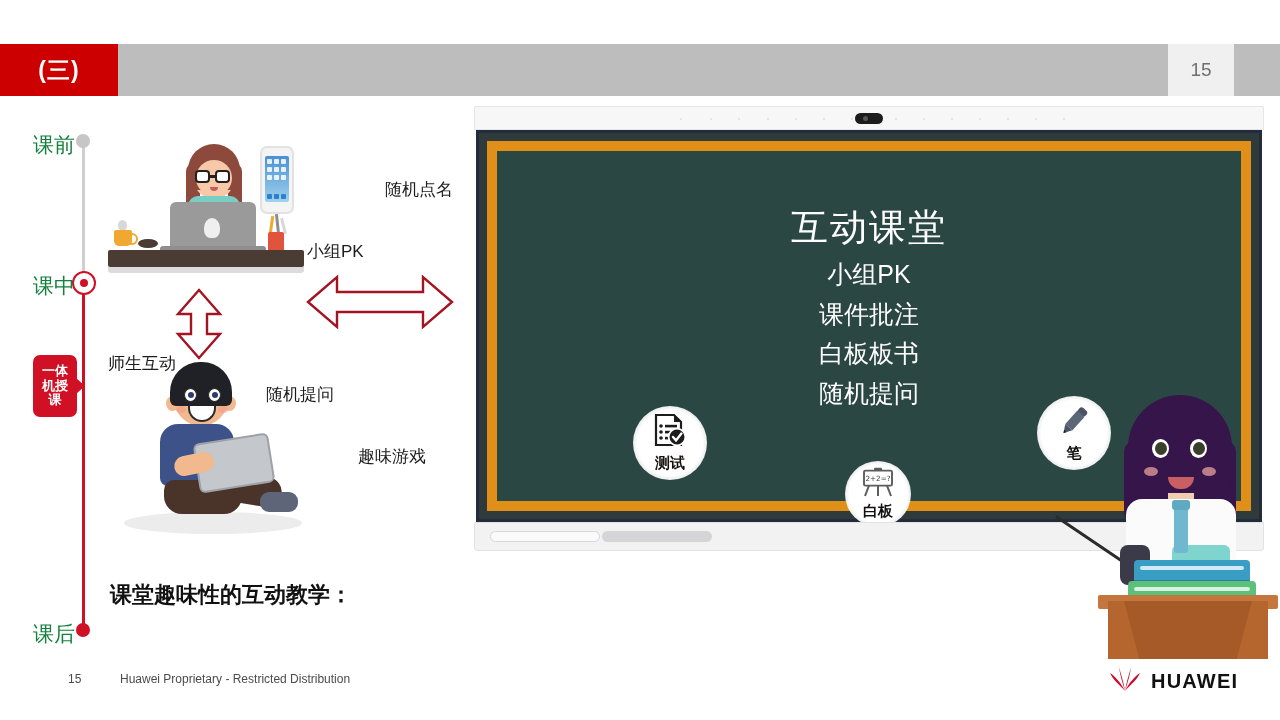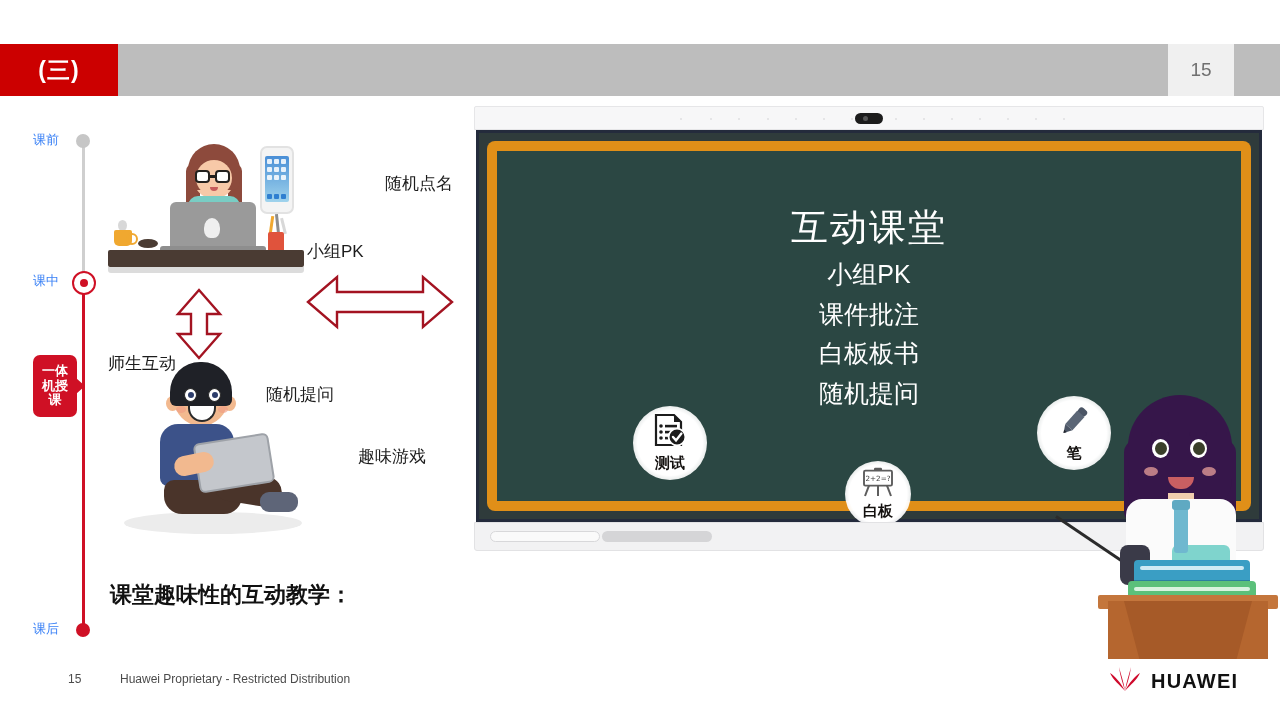--- a/index.html
+++ b/index.html
@@ -31,21 +31,21 @@
   }
 
   
   .tl-line-top{position:absolute;left:82px;top:140px;width:3px;height:140px;background:#cfcfcf;}
   .tl-line-bot{position:absolute;left:82px;top:282px;width:3px;height:348px;background:#cf1025;}
   .tl-dot-top{position:absolute;left:76px;top:134px;width:14px;height:14px;border-radius:50%;background:#c6c6c6;}
   .tl-ring{position:absolute;left:72px;top:271px;width:24px;height:24px;border-radius:50%;
     border:2px solid #cf1025;background:#fff;box-sizing:border-box;}
   .tl-ring::after{content:"";position:absolute;left:6px;top:6px;width:8px;height:8px;border-radius:50%;background:#cf1025;}
   .tl-dot-bot{position:absolute;left:76px;top:623px;width:14px;height:14px;border-radius:50%;background:#cf1025;}
-  .tl-label{position:absolute;color:#3b82f6;font-size:13px;}
+  .tl-label{position:absolute;color:#15803d;font-size:21px;}
   .tl-l1{left:33px;top:131px;}
   .tl-l2{left:33px;top:272px;}
   .tl-l3{left:33px;top:620px;}
 
   .badge{
     position:absolute;left:33px;top:355px;width:44px;height:62px;border-radius:7px;
     background:#cf1025;color:#fff;font-size:13px;line-height:1.12;font-weight:bold;
     display:flex;flex-direction:column;align-items:center;justify-content:center;text-align:center;
   }
   .badge::after{content:"";position:absolute;right:-8px;top:23px;width:0;height:0;
@@ -112,21 +112,21 @@
 
   
   .board-wrap{position:absolute;left:474px;top:106px;width:790px;height:445px;}
   .bz-top{position:absolute;left:0;top:0;width:790px;height:24px;background:#f7f7f8;border:1px solid #e6e6e8;box-sizing:border-box;border-radius:2px 2px 0 0;}
   .cam{position:absolute;left:50%;top:6px;margin-left:-14px;width:28px;height:11px;border-radius:6px;background:#1c1c1c;}
   .cam::after{content:"";position:absolute;left:8px;top:3px;width:5px;height:5px;border-radius:50%;background:#555;}
   .bz-dots{position:absolute;left:0;top:11px;width:790px;height:2px;}
   .bz-dots i{position:absolute;top:0;width:2px;height:2px;background:#dfdfe2;border-radius:50%;}
   .screen{position:absolute;left:2px;top:24px;width:786px;height:392px;background:#2f3b3b;
     border:3px solid #242b3c;box-sizing:border-box;}
-  .frame{position:absolute;left:8px;top:8px;right:8px;bottom:8px;background:#e08f18;border-radius:8px;}
+  .frame{position:absolute;left:8px;top:8px;right:8px;bottom:8px;background:#e08f18;}
   .chalk{position:absolute;left:10px;top:10px;right:10px;bottom:10px;background:#2b4743;}
   .bz-bot{position:absolute;left:0;top:416px;width:790px;height:29px;background:#f2f2f3;border:1px solid #e2e2e4;box-sizing:border-box;border-radius:0 0 3px 3px;}
   .tray1{position:absolute;left:16px;top:425px;width:110px;height:11px;border-radius:6px;background:#fafafa;border:1px solid #d8d8da;box-sizing:border-box;}
   .tray2{position:absolute;left:128px;top:425px;width:110px;height:11px;border-radius:6px;background:#d5d5d7;}
   .traydot{position:absolute;left:725px;top:426px;width:9px;height:9px;border-radius:50%;background:#d0d0d2;}
   .traynub{position:absolute;left:720px;top:418px;width:22px;height:3px;background:#e8e8ea;}
 
   .board-title{position:absolute;left:0;right:0;top:52px;text-align:center;color:#fff;font-size:37px;letter-spacing:2px;}
   .board-lines{position:absolute;left:0;right:0;top:104px;text-align:center;color:#fff;font-size:25px;line-height:1.58;}
 
@@ -276,21 +276,21 @@
       <div class="b-cheekr"></div>
       <div class="b-smile"></div>
       <div class="b-body"></div>
       <div class="b-leg1"></div>
       <div class="b-leg2"></div>
       <div class="b-shoe"></div>
       <div class="b-tablet"></div>
       <div class="b-arm"></div>
     </div>
 
-    <div class="ill-label" style="left:285px;top:32px;font-family:Liberation Mono, monospace;">随机点名</div>
+    <div class="ill-label" style="left:285px;top:38px;font-family:Liberation Mono, monospace;">随机点名</div>
     <div class="ill-label" style="left:207px;top:100px;">小组PK</div>
     <div class="ill-label" style="left:8px;top:212px;">师生互动</div>
     <div class="ill-label" style="left:166px;top:243px;">随机提问</div>
     <div class="ill-label" style="left:258px;top:305px;">趣味游戏</div>
   </div>
 
   <div class="board-wrap">
     <div class="bz-top">
       <div class="bz-dots">
         <i style="left:205px"></i>

